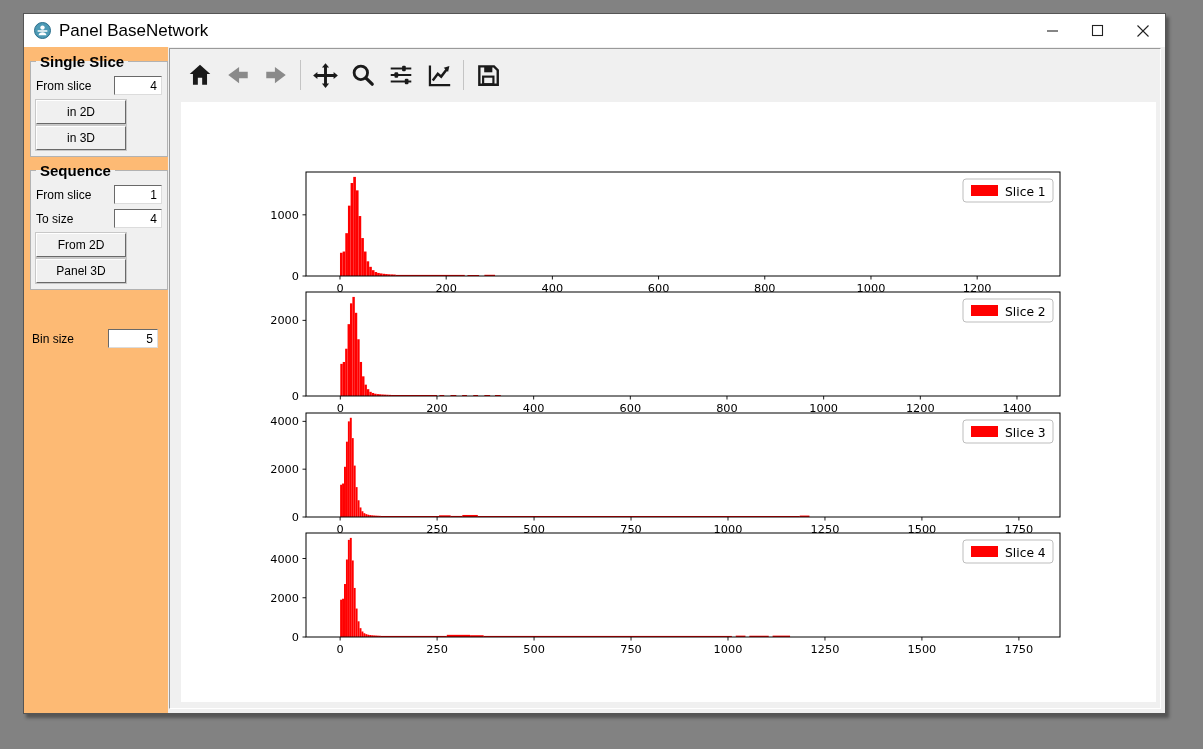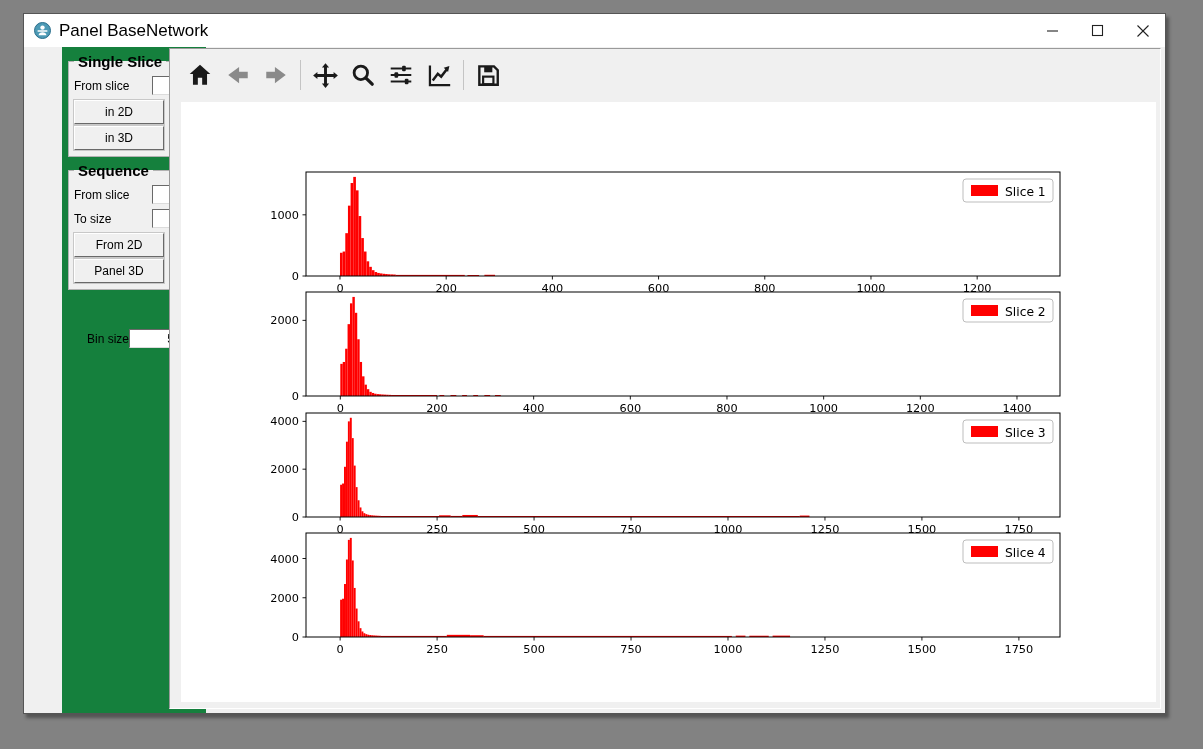--- a/index.html
+++ b/index.html
@@ -19,21 +19,21 @@
   
   .titlebar{
     position:absolute;left:0;top:0;right:0;height:33px;
     background:#ffffff;display:flex;align-items:center;
   }
   .titlebar .app-icon{width:17px;height:17px;margin-left:10px;flex:0 0 auto;}
   .titlebar .title{margin-left:8px;font-size:17px;color:#000;}
   .win-controls{position:absolute;right:0;top:0;height:33px;display:flex;}
   .win-btn{width:45px;height:33px;display:flex;align-items:center;justify-content:center;cursor:default;}
   
-  .sidebar{position:absolute;left:0;top:33px;width:144px;bottom:0;background:#15803d;margin-left:38px;}
+  .sidebar{position:absolute;left:0;top:33px;width:144px;bottom:0;background:#fdba74;}
   fieldset.group{
     position:absolute;left:6px;width:130px;margin:0;
     border:1px solid #b2b2b2;border-radius:0;padding:2px 3px 4px 3px;background:#f0f0f0;
   }
   fieldset.group legend{
     font-size:15px;font-weight:bold;color:#000;padding:0 4px;margin-left:2px;
   }
   #group-single{top:6px;}
   #group-sequence{top:115px;}
   .field-row{display:flex;align-items:center;justify-content:space-between;margin:4px 2px 5px 2px;}
@@ -42,21 +42,21 @@
     width:40px;height:17px;font-family:"Liberation Sans",sans-serif;font-size:12px;
     text-align:right;padding:0 4px 0 2px;background:#fff;
     border:1px solid;border-color:#696969 #dcdcdc #dcdcdc #696969;outline:none;
   }
   button.tk-btn{
     display:block;width:90px;height:24px;margin:2px 0 2px 2px;
     background:#f0f0f0;font-family:"Liberation Sans",sans-serif;font-size:12px;color:#000;
     border:1px solid;border-color:#ffffff #696969 #696969 #ffffff;
     box-shadow:0 0 0 1px #c8c8c8;cursor:default;
   }
-  .bin-row{position:absolute;left:6px;top:282px;width:130px;display:flex;align-items:center;justify-content:center;padding:0 2px;box-sizing:border-box;}
+  .bin-row{position:absolute;left:6px;top:282px;width:130px;display:flex;align-items:center;justify-content:space-between;padding:0 2px;box-sizing:border-box;}
   .bin-row input.entry{width:42px;}
   
   .plot-panel{
     position:absolute;left:145px;top:34px;right:4px;bottom:4px;
     background:#f0f0f0;border:1px solid;border-color:#9a9a9a #ffffff #ffffff #9a9a9a;
     box-sizing:border-box;
   }
   .mpl-toolbar{
     position:absolute;left:0;top:0;right:0;height:52px;
     display:flex;align-items:center;padding-left:14px;

